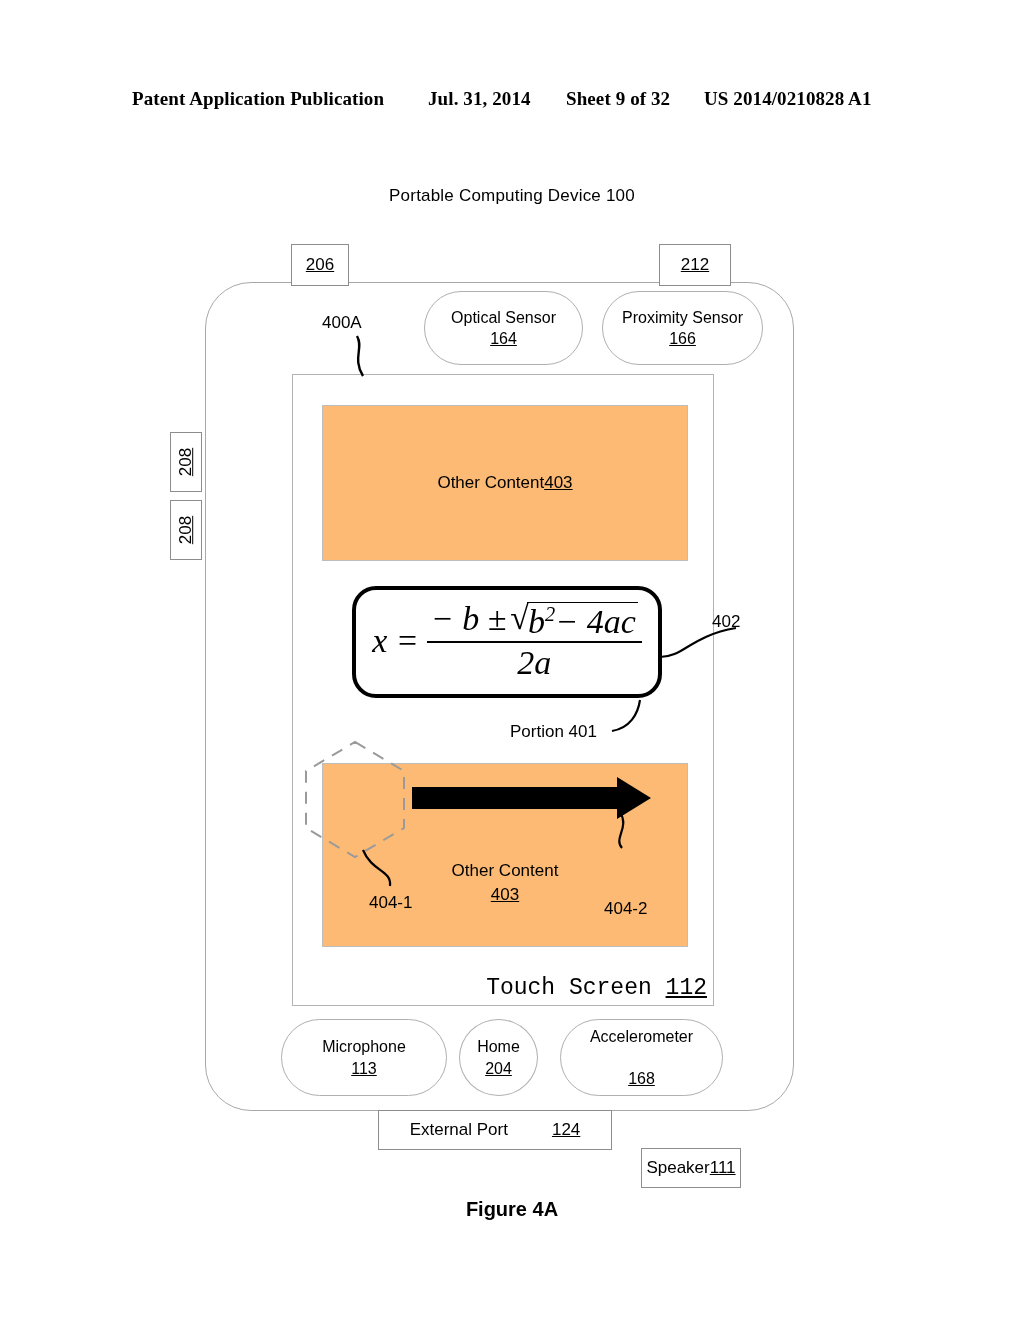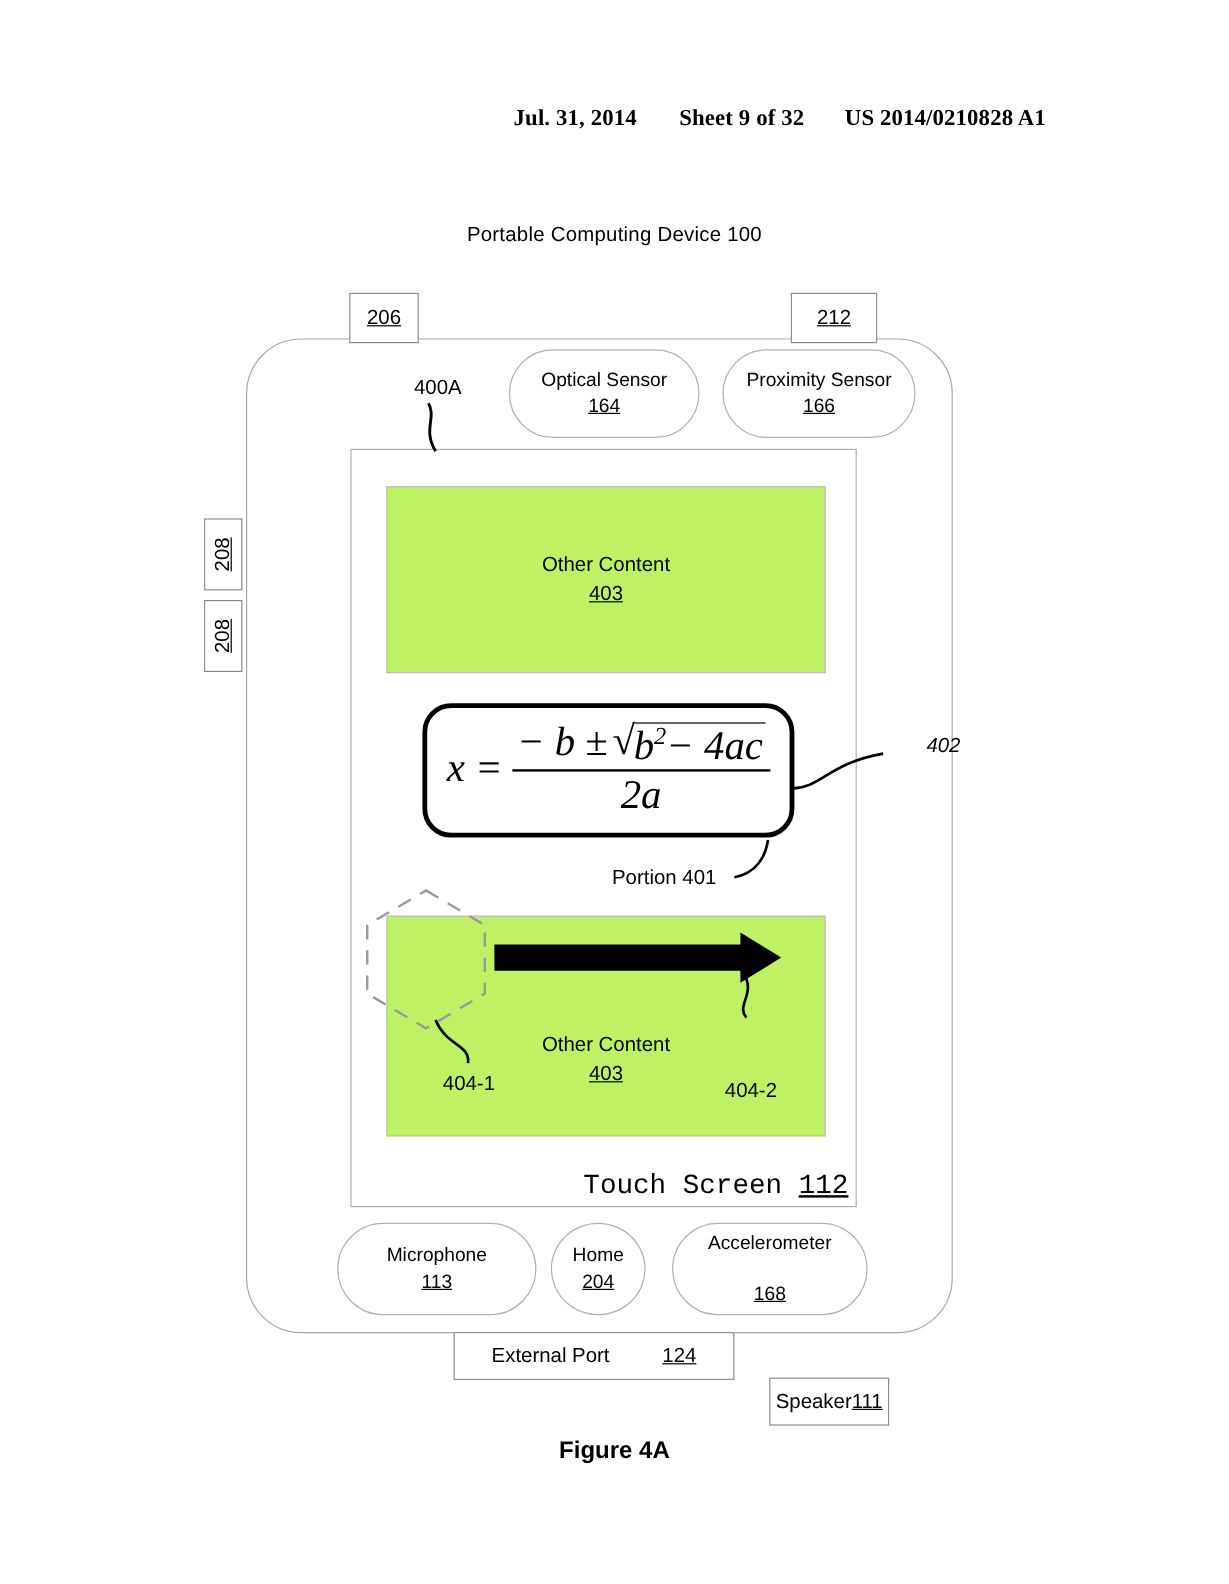--- a/index.html
+++ b/index.html
@@ -136,23 +136,23 @@
     font-size: 23px;
     white-space: nowrap;
     font-family: Liberation Mono, monospace;
   }
 
   
   .content-box {
     position: absolute;
     border: 1.5px solid #bdbdbd;
     box-sizing: border-box;
-    background: #bef264;
-    display: flex;
-    flex-direction: column;
+    background: #fdba74;
+    display: flex;
+    flex-direction: row;
     align-items: center;
     justify-content: center;
     font-size: 17px;
     line-height: 1.4;
   }
   .content-top    { left: 322px; top: 405px; width: 366px; height: 156px; z-index: 3; }
   .content-bottom { left: 322px; top: 763px; width: 366px; height: 184px; z-index: 3; }
   .content-bottom .cb-inner {
     position: absolute;
     left: 0; right: 0;
@@ -220,22 +220,22 @@
   }
   sup.exp { font-size: 0.6em; vertical-align: super; font-style: italic; }
 
   
   .ref {
     position: absolute;
     font-size: 17px;
     white-space: nowrap;
     z-index: 7;
   }
-  .ref-400a    { left: 322px; top: 313px; margin-left: 23px; }
-  .ref-402     { left: 772px; top: 612px; font-style: italic; }
+  .ref-400a    { left: 322px; top: 313px; }
+  .ref-402     { left: 712px; top: 612px; }
   .ref-portion { left: 510px; top: 722px; }
   .ref-4041    { left: 369px; top: 893px; }
   .ref-4042    { left: 604px; top: 851px; margin-top: 48px; }
 
   svg.overlay {
     position: absolute;
     left: 0;
     top: 0;
     width: 1024px;
     height: 1320px;
@@ -267,20 +267,21 @@
     width: 1024px;
     text-align: center;
     font-size: 20px;
     font-weight: bold;
   }
 </style>
 </head>
 <body>
 
 <div class="page-header">
+  <span class="ph-left">Patent Application Publication</span>
   <span class="ph-mid">Jul. 31, 2014</span>
   <span class="ph-sheet">Sheet 9 of 32</span>
   <span class="ph-right">US 2014/0210828 A1</span>
 </div>
 
 <div class="fig-title">Portable Computing Device 100</div>
 
 <div class="device"></div>
 
 <div class="tab-box tab-206">

